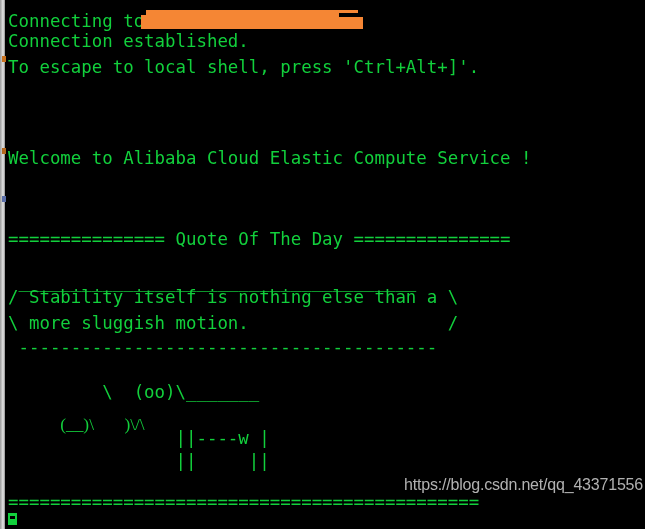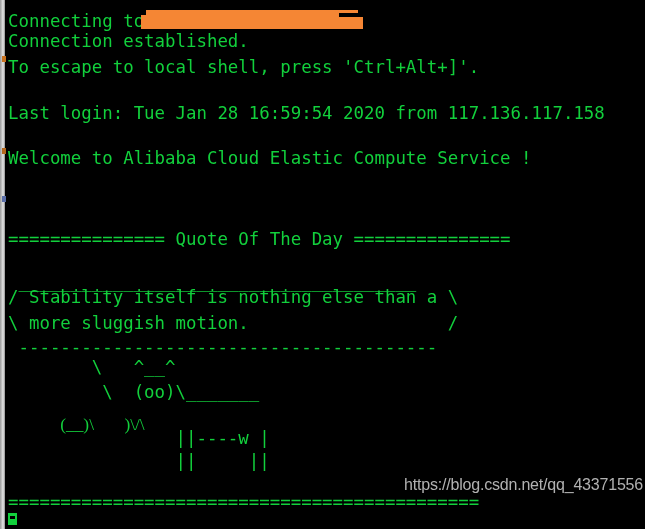--- a/index.html
+++ b/index.html
@@ -151,30 +151,28 @@
 </head>
 <body>
 
 <div id="terminal-window">
 
   <div id="screen">
 
     <div class="term-line r0">Connecting to</div>
     <div class="term-line r1">Connection established.</div>
     <div class="term-line r2">To escape to local shell, press 'Ctrl+Alt+]'.</div>
-    <div class="term-line r3">Last login: Tue Jan 28 16:59:54 2020 from 117.136.117.158</div>
     <div class="term-line r4">Welcome to Alibaba Cloud Elastic Compute Service !</div>
     <div class="term-line r5">=============== Quote Of The Day ===============</div>
 
     <div class="term-line rule-line r6"> ______________________________________</div>
     <div class="term-line r7">/ Stability itself is nothing else than a \</div>
     <div class="term-line r8">\ more sluggish motion.                   /</div>
     <div class="term-line r9"> ----------------------------------------</div>
 
-    <div class="term-line r10">        \   ^__^</div>
     <div class="term-line r11">         \  (oo)\_______</div>
     <div class="term-line r12">            (__)\       )\/\</div>
     <div class="term-line r13">                ||----w |</div>
     <div class="term-line r14">                ||     ||</div>
 
     <div class="term-line r15">=============================================</div>
 
     <div id="clipped-prompt"></div>
   </div>
 

